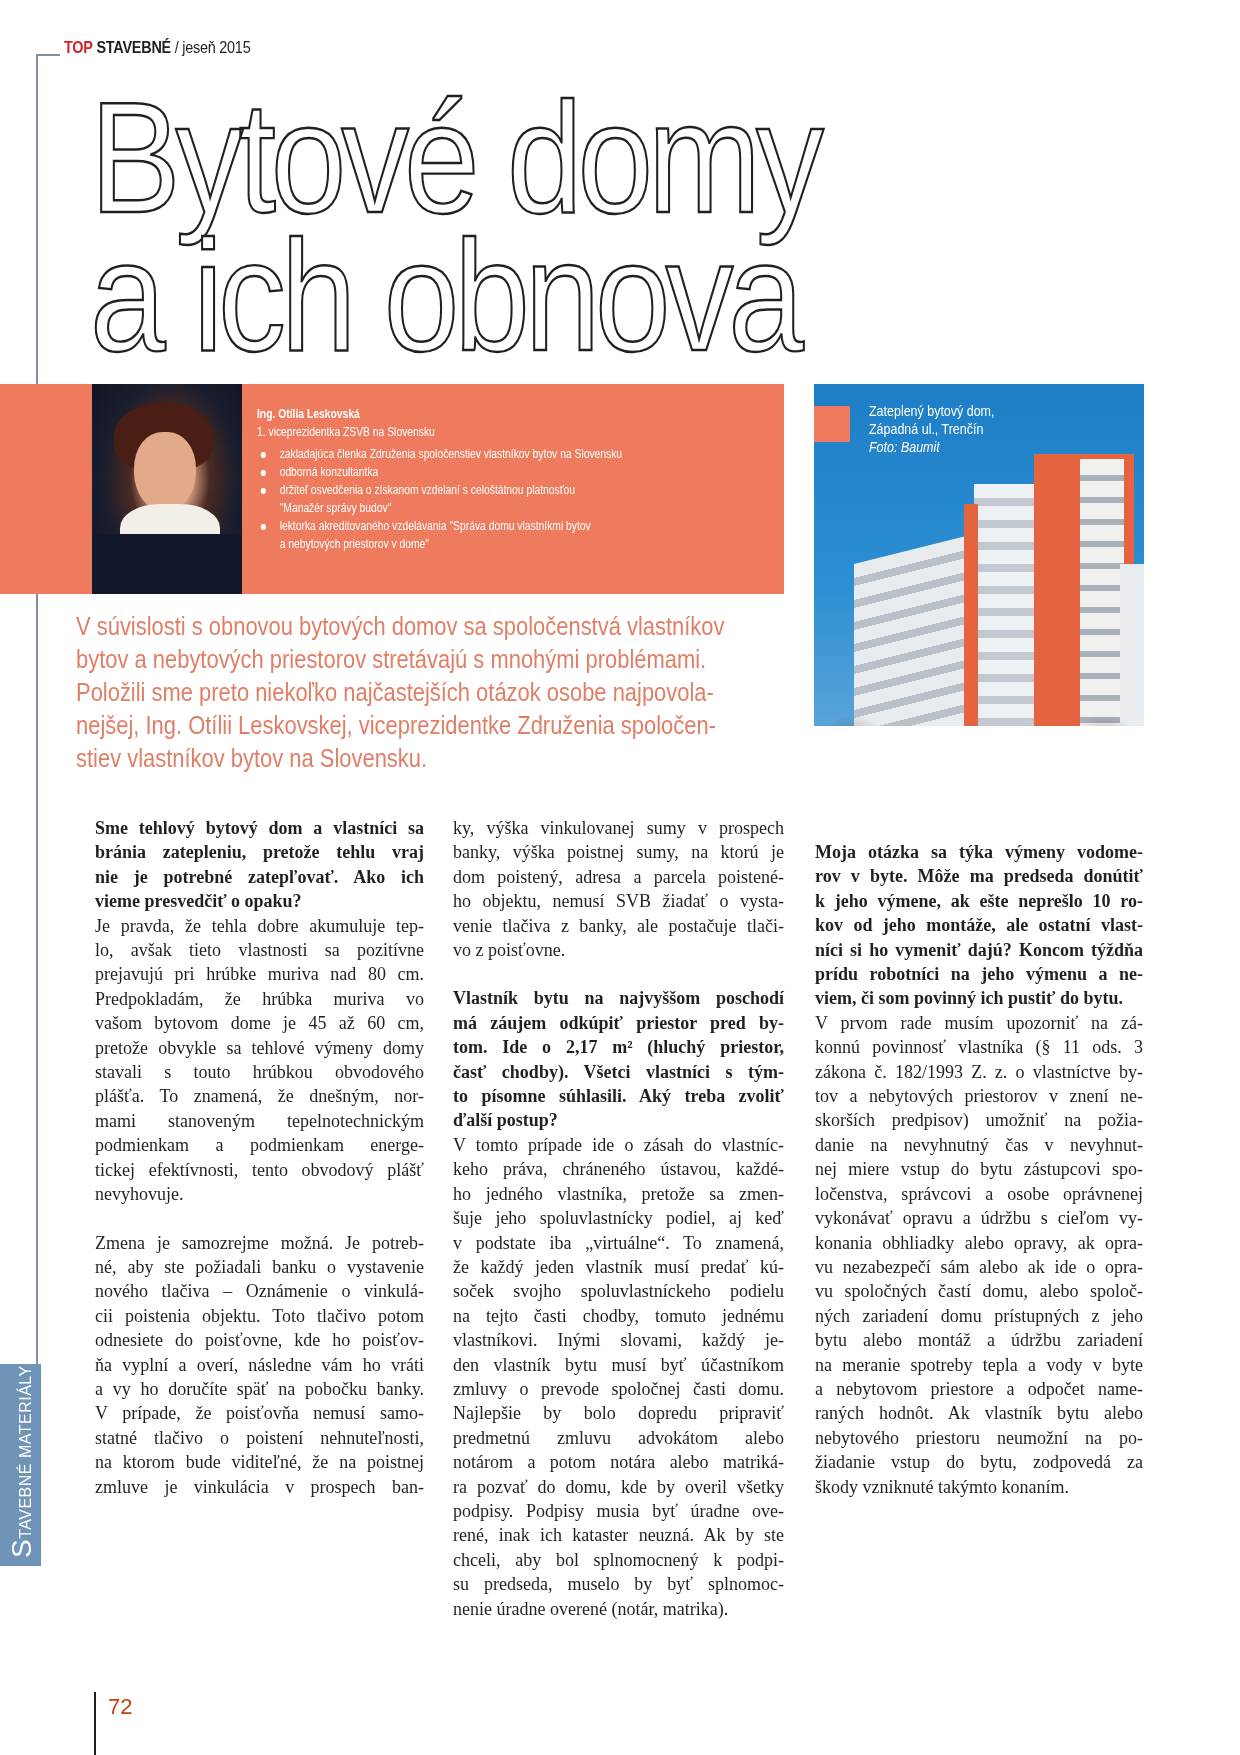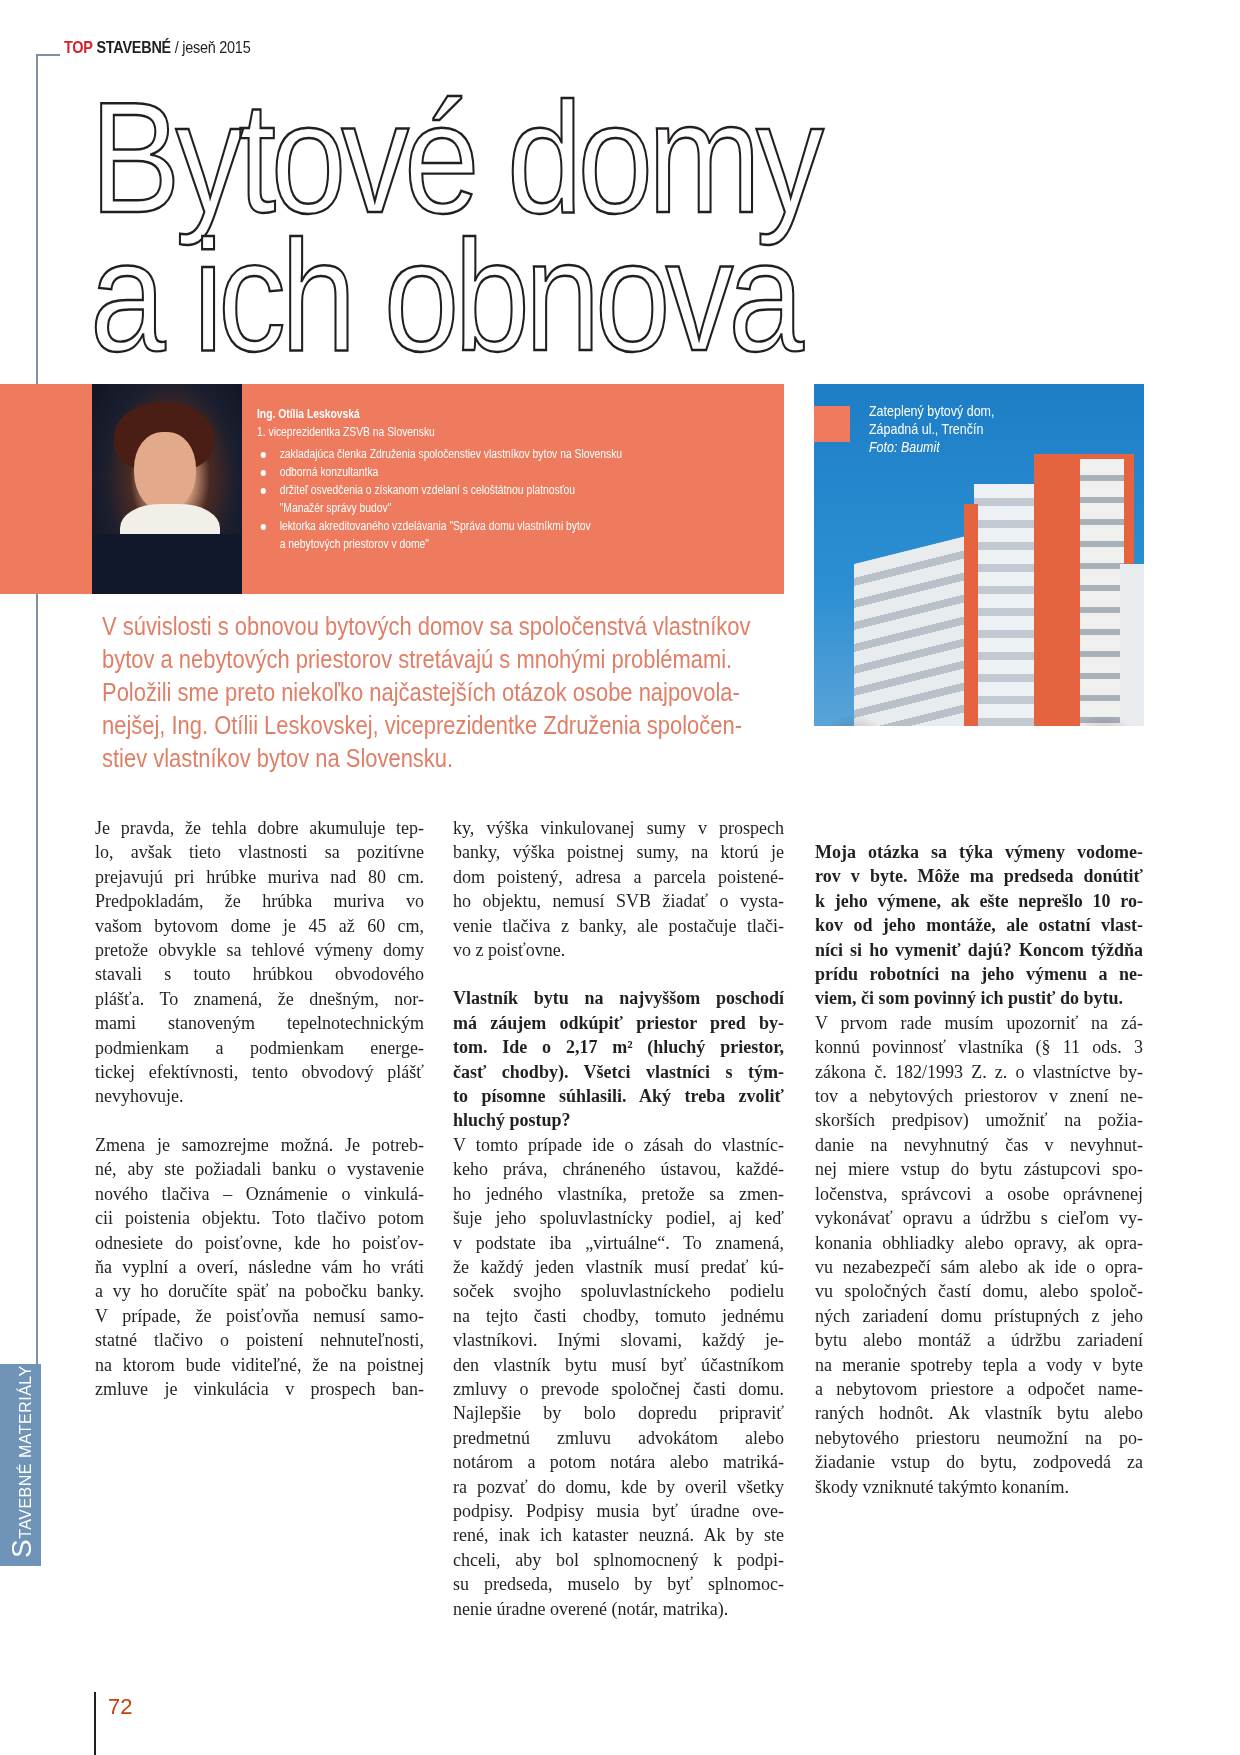--- a/index.html
+++ b/index.html
@@ -39,21 +39,21 @@
   .bld-left { position: absolute; left: 40px; top: 150px; width: 120px; height: 270px; background: repeating-linear-gradient(180deg, #e8ecef 0px, #e8ecef 14px, #b9c0c8 14px, #b9c0c8 22px); transform: skewY(-14deg); transform-origin: right top; }
   .bld-left2 { position: absolute; left: 160px; top: 100px; width: 60px; height: 320px; background: repeating-linear-gradient(180deg, #eef1f3 0px, #eef1f3 14px, #c3c9d0 14px, #c3c9d0 22px); }
   .bld-orange { position: absolute; left: 220px; top: 70px; width: 100px; height: 350px; background: #e5643f; }
   .bld-orange2 { position: absolute; left: 150px; top: 120px; width: 14px; height: 300px; background: #e5643f; }
   .bld-col { position: absolute; left: 266px; top: 75px; width: 44px; height: 345px; background: repeating-linear-gradient(180deg, #f0f0ee 0px, #f0f0ee 16px, #a8b0b8 16px, #a8b0b8 22px); }
   .bld-white { position: absolute; left: 306px; top: 180px; width: 24px; height: 240px; background: #e9ecef; }
   .bld-ground { position: absolute; left: 0; top: 380px; width: 330px; height: 38px; background: linear-gradient(180deg, #5b5a5a, #3b3a3c); }
   .tree { position: absolute; top: 330px; width: 80px; height: 90px; border-radius: 50% 50% 0 0; background: radial-gradient(ellipse, rgba(70,45,35,0.55), rgba(70,45,35,0) 70%); }
 
   
-  .lead { position: absolute; left: 102px; top: 610px; width: 690px; font-family: "Liberation Sans", "DejaVu Sans", sans-serif; font-size: 25.5px; line-height: 33px; color: #e07e66; text-align: justify; }
+  .lead { position: absolute; left: 76px; top: 610px; width: 690px; font-family: "Liberation Sans", "DejaVu Sans", sans-serif; font-size: 25.5px; line-height: 33px; color: #e07e66; text-align: justify; }
   .lead span { display: block; transform: scaleX(0.86); transform-origin: left; white-space: nowrap; }
 
   
   .col { position: absolute; top: 816px; font-size: 18px; line-height: 24.4px; color: #231f20; }
   .col p { margin: 0; }
   .col .line { display: block; white-space: nowrap; text-align-last: justify; text-align: justify; }
   .col .line.last { text-align-last: left; }
   .col .q { font-weight: bold; }
   .col .gap { height: 24px; }
   .col1 { left: 95px; width: 329px; }
@@ -127,20 +127,26 @@
 
 <div class="lead">
   <span>V súvislosti s obnovou bytových domov sa spoločenstvá vlastníkov</span>
   <span>bytov a nebytových priestorov stretávajú s mnohými problémami.</span>
   <span>Položili sme preto niekoľko najčastejších otázok osobe najpovola-</span>
   <span>nejšej, Ing. Otílii Leskovskej, viceprezidentke Združenia spoločen-</span>
   <span>stiev vlastníkov bytov na Slovensku.</span>
 </div>
 
 <div class="col col1">
+  <p class="q">
+      <span class="line">Sme tehlový bytový dom a vlastníci sa</span>
+      <span class="line">bránia zatepleniu, pretože tehlu vraj</span>
+      <span class="line">nie je potrebné zatepľovať. Ako ich</span>
+      <span class="line last">vieme presvedčiť o opaku?</span>
+    </p>
   <p>
       <span class="line">Je pravda, že tehla dobre akumuluje tep-</span>
       <span class="line">lo, avšak tieto vlastnosti sa pozitívne</span>
       <span class="line">prejavujú pri hrúbke muriva nad 80 cm.</span>
       <span class="line">Predpokladám, že hrúbka muriva vo</span>
       <span class="line">vašom bytovom dome je 45 až 60 cm,</span>
       <span class="line">pretože obvykle sa tehlové výmeny domy</span>
       <span class="line">stavali s touto hrúbkou obvodového</span>
       <span class="line">plášťa. To znamená, že dnešným, nor-</span>
       <span class="line">mami stanoveným tepelnotechnickým</span>
@@ -173,21 +179,21 @@
       <span class="line">venie tlačiva z banky, ale postačuje tlači-</span>
       <span class="line last">vo z poisťovne.</span>
     </p>
   <div class="gap"></div>
   <p class="q">
       <span class="line">Vlastník bytu na najvyššom poschodí</span>
       <span class="line">má záujem odkúpiť priestor pred by-</span>
       <span class="line">tom. Ide o 2,17 m² (hluchý priestor,</span>
       <span class="line">časť chodby). Všetci vlastníci s tým-</span>
       <span class="line">to písomne súhlasili. Aký treba zvoliť</span>
-      <span class="line last">hluchý postup?</span>
+      <span class="line last">ďalší postup?</span>
     </p>
   <p>
       <span class="line">V tomto prípade ide o zásah do vlastníc-</span>
       <span class="line">keho práva, chráneného ústavou, každé-</span>
       <span class="line">ho jedného vlastníka, pretože sa zmen-</span>
       <span class="line">šuje jeho spoluvlastnícky podiel, aj keď</span>
       <span class="line">v podstate iba „virtuálne“. To znamená,</span>
       <span class="line">že každý jeden vlastník musí predať kú-</span>
       <span class="line">soček svojho spoluvlastníckeho podielu</span>
       <span class="line">na tejto časti chodby, tomuto jednému</span>

